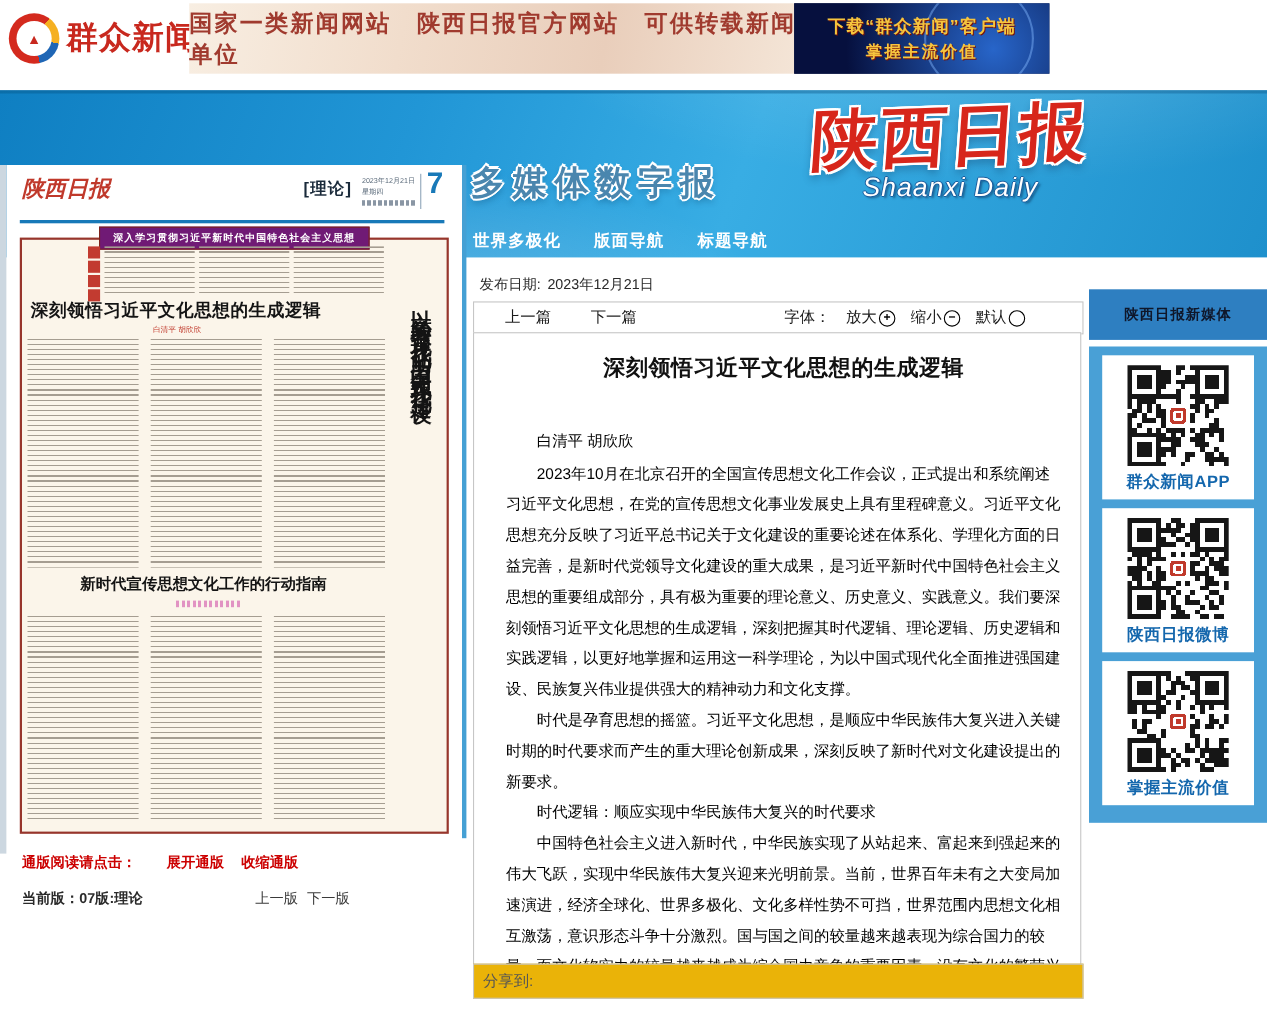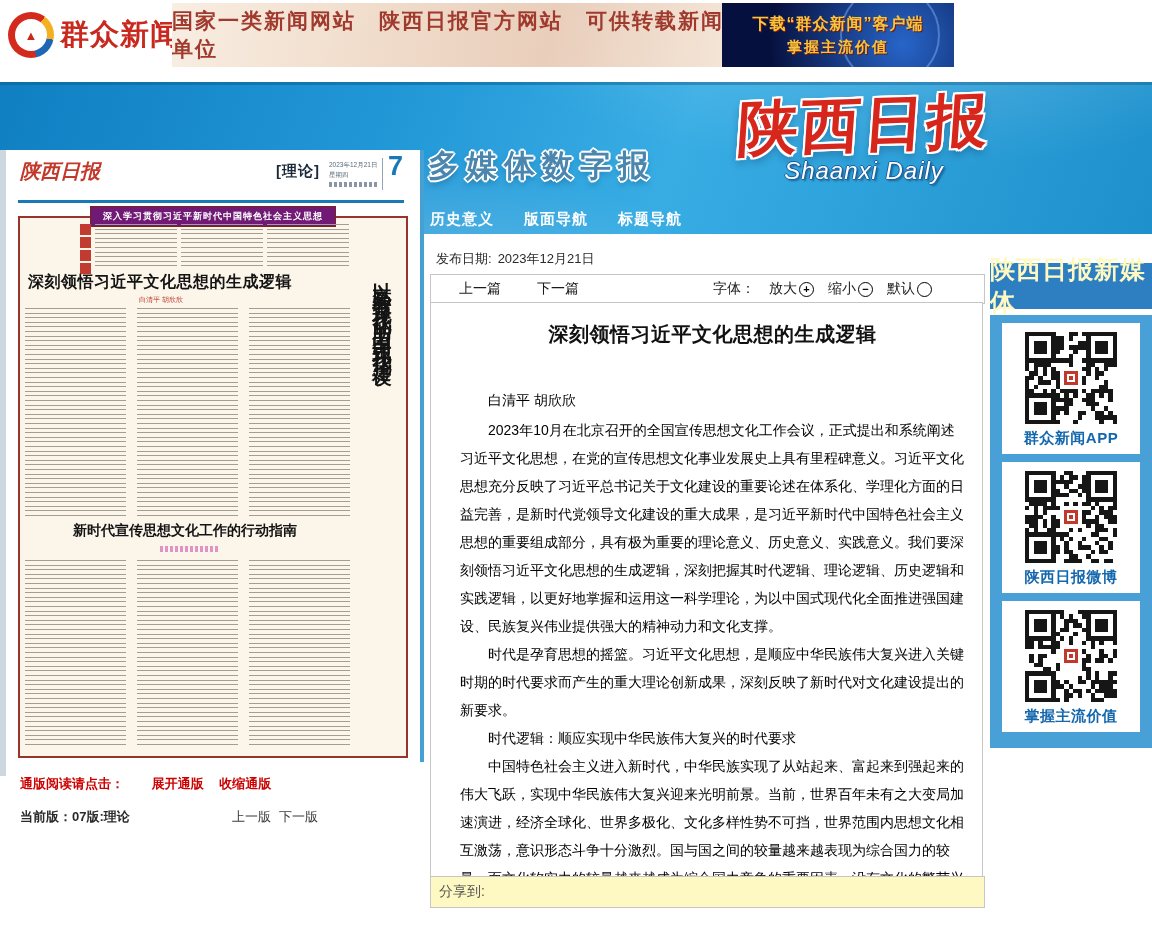--- a/index.html
+++ b/index.html
@@ -105,27 +105,27 @@
   .tb-font-label{font-size:14px;}
   .tb-btn{display:inline-flex;align-items:center;cursor:pointer;gap:2px;}
   .circle-icon{display:inline-flex;width:13px;height:13px;border:1.5px solid #000;border-radius:50%;
     align-items:center;justify-content:center;font-size:11px;font-weight:bold;line-height:1;color:#000;}
   .article-box{left:2px;top:52px;width:551px;height:575px;border:1px solid #c6c6c6;background:#fff;
     overflow:hidden;padding:0;box-sizing:content-box;}
   .article-inner{padding:0 17px 0 29px;}
   .article-title{margin:18px 0 0;text-align:center;font-size:20px;font-weight:bold;color:#111;letter-spacing:0.5px;}
   .article-author{margin:38px 0 2px;text-indent:2em;font-size:14px;color:#000;line-height:28px;}
   .article-inner p{margin:0;text-indent:2em;font-size:14px;line-height:28px;color:#000;}
-  .share-bar{left:2px;top:626px;width:553px;height:30px;border:1px solid #c6c6c6;background:#fef9c3;
+  .share-bar{left:2px;top:626px;width:553px;height:30px;border:1px solid #c6c6c6;background:#eab308;
     display:flex;align-items:center;font-size:14px;color:#555;}
   .share-bar span{margin-left:8px;}
 
   
   #sidebar{left:990px;top:263px;width:162px;}
-  .sb-header{width:162px;height:46px;background:#2e7fc1;color:#fef9c3;font-size:25px;font-weight:bold;
+  .sb-header{width:162px;height:46px;background:#2e7fc1;color:#0f172a;font-size:13px;font-weight:bold;
     display:flex;align-items:center;justify-content:center;letter-spacing:1px;}
   .sb-panel{margin-top:6px;width:162px;height:433px;background:#49a0d6;box-sizing:border-box;padding-top:8px;}
   .qr-card{width:138px;margin:0 auto 8px;background:#fff;text-align:center;padding:9px 0 6px;box-sizing:border-box;}
   .qr{width:92px;height:92px;margin:0 auto;}
   .qr svg{display:block;}
   .qr-label{margin-top:5px;color:#1467ad;font-size:15px;font-weight:bold;letter-spacing:0.5px;}
 </style>
 </head>
 <body>
 
@@ -141,21 +141,21 @@
   </div>
   <div class="abs app-banner">
     <span class="app-line1">下载“群众新闻”客户端</span>
     <span class="app-line2">掌握主流价值</span>
   </div>
 </div>
 
 <div id="bluehead" class="abs">
   <div class="abs digital-title">多媒体数字报</div>
   <div class="abs head-nav">
-      <a class="nav-item">历史意义</a>
+      <a class="nav-item">世界多极化</a>
       <a class="nav-item">版面导航</a>
       <a class="nav-item">标题导航</a>
     </div>
   <div class="abs paper-logo-wrap">
     <div class="paper-logo">陕西日报</div>
     <div class="paper-logo-en">Shaanxi Daily</div>
   </div>
 </div>
 
 <div id="left-strip" class="abs"></div>

